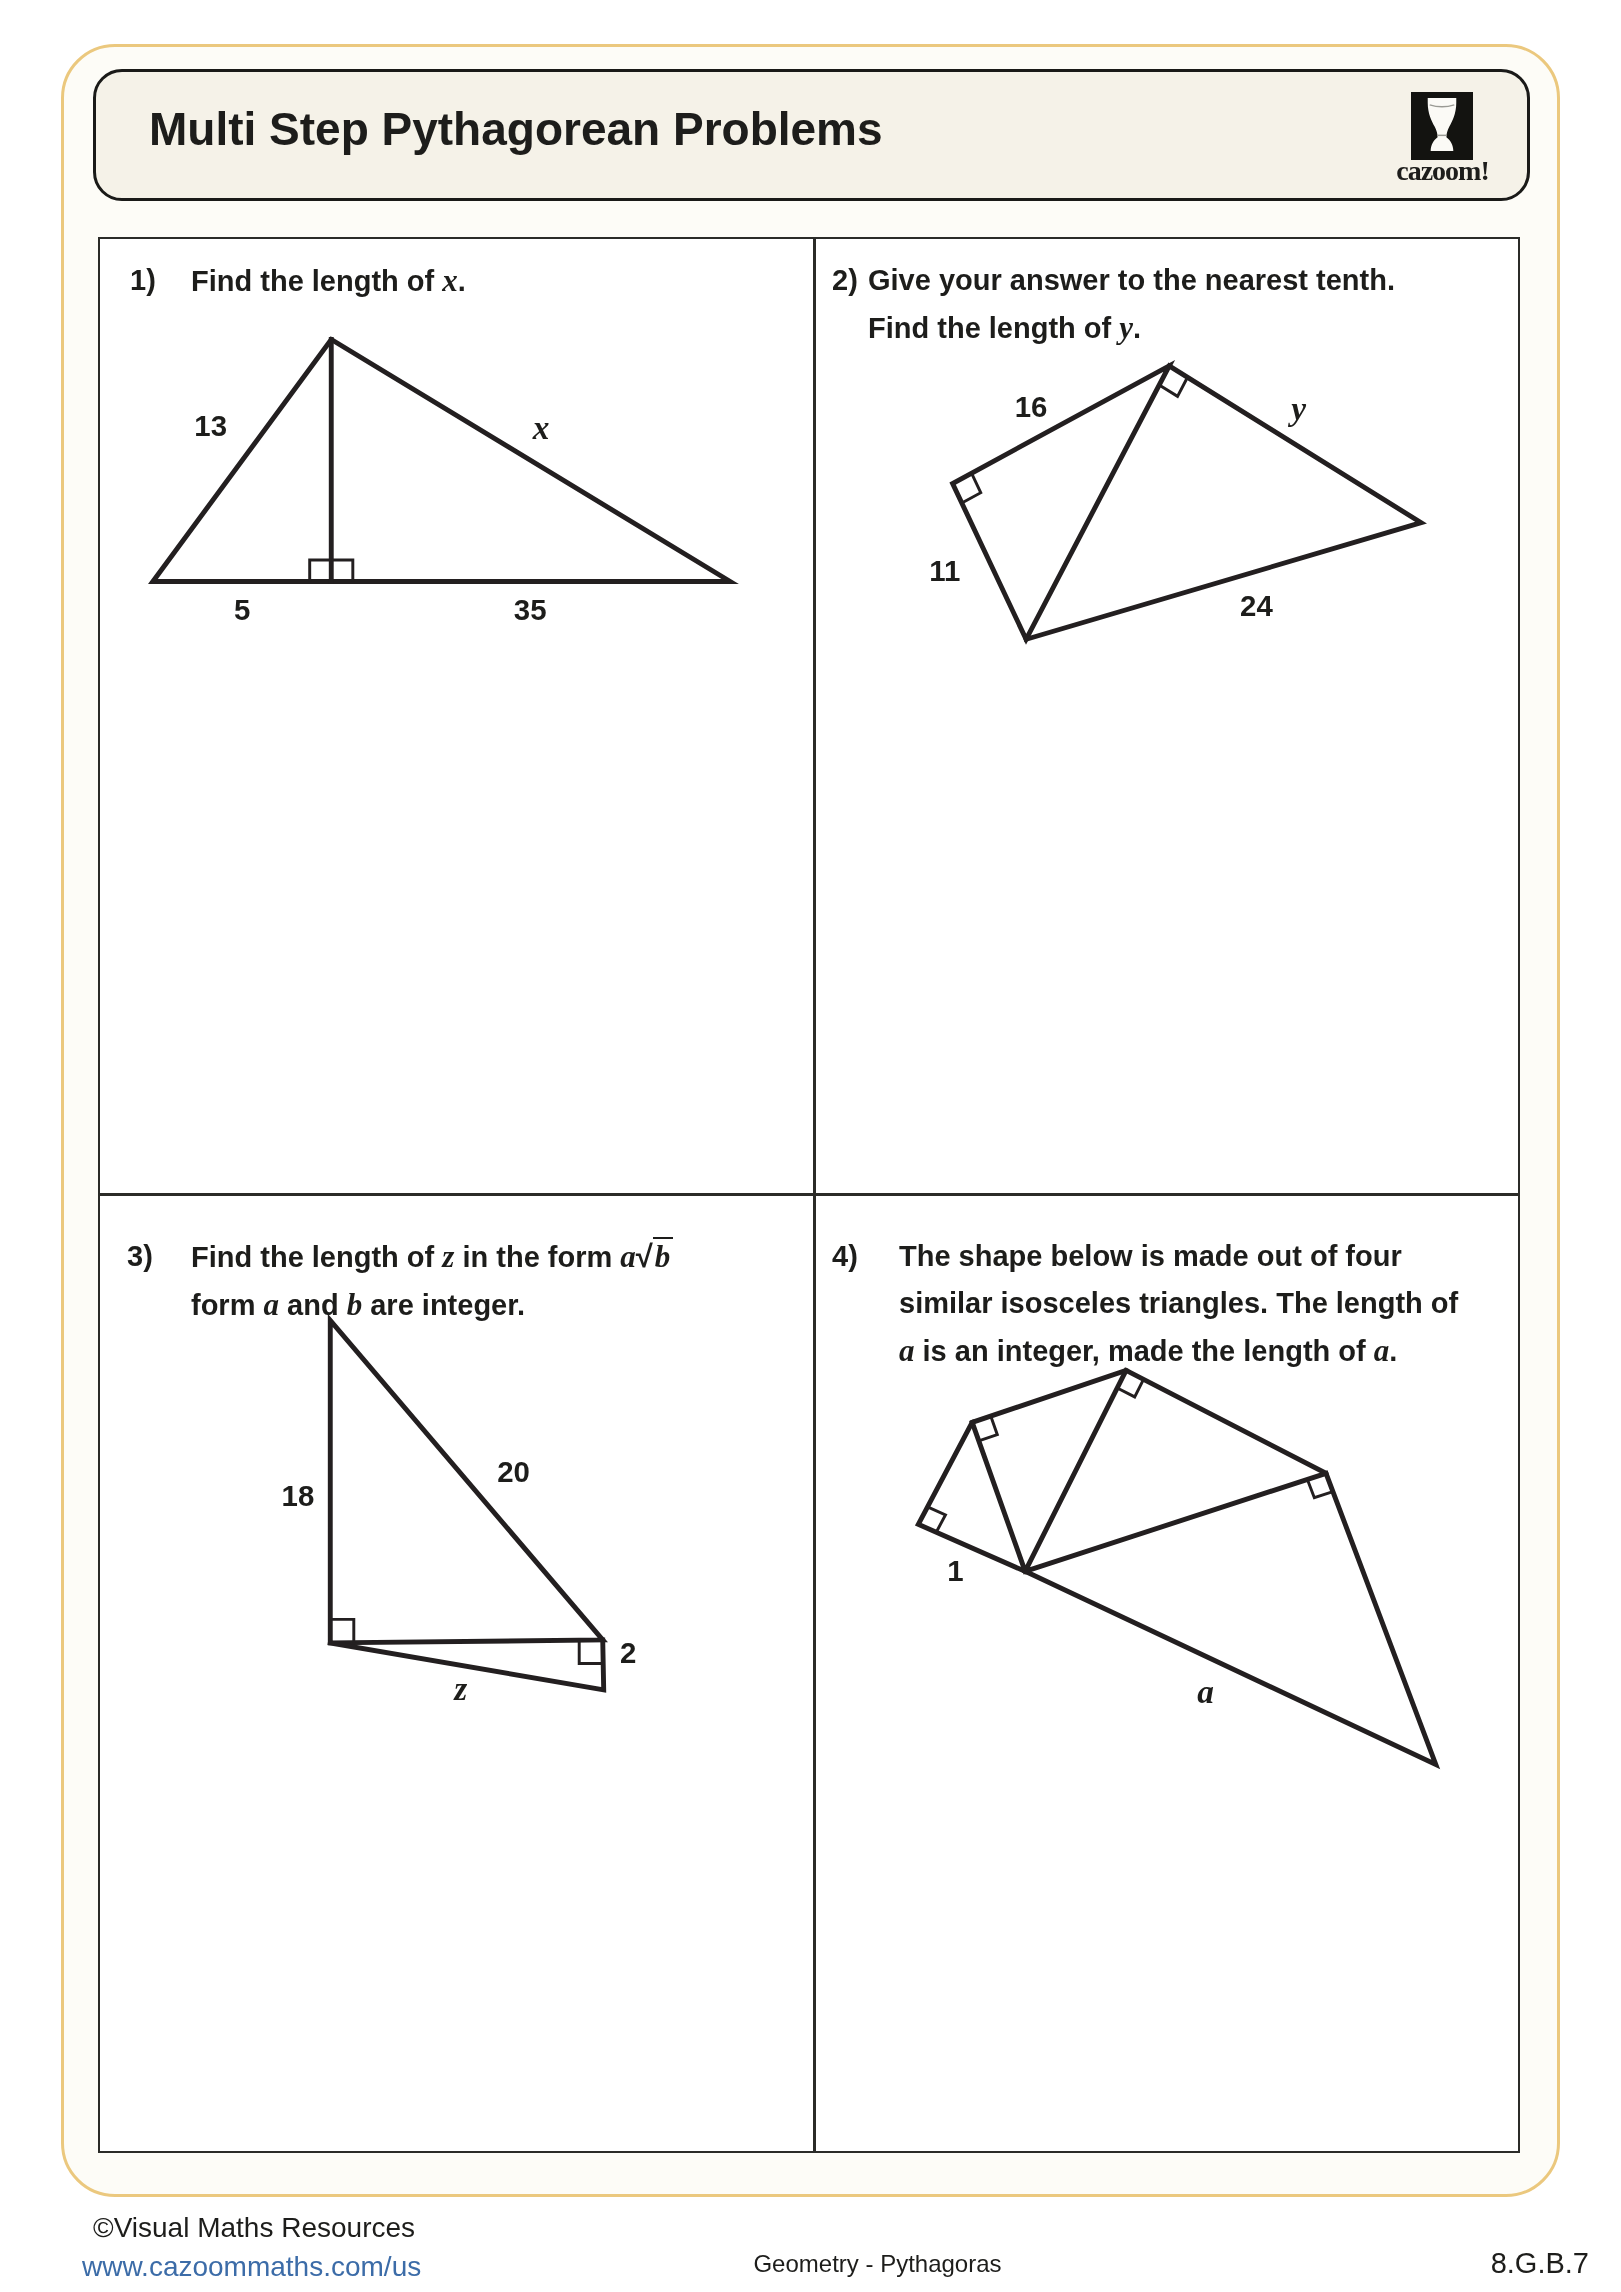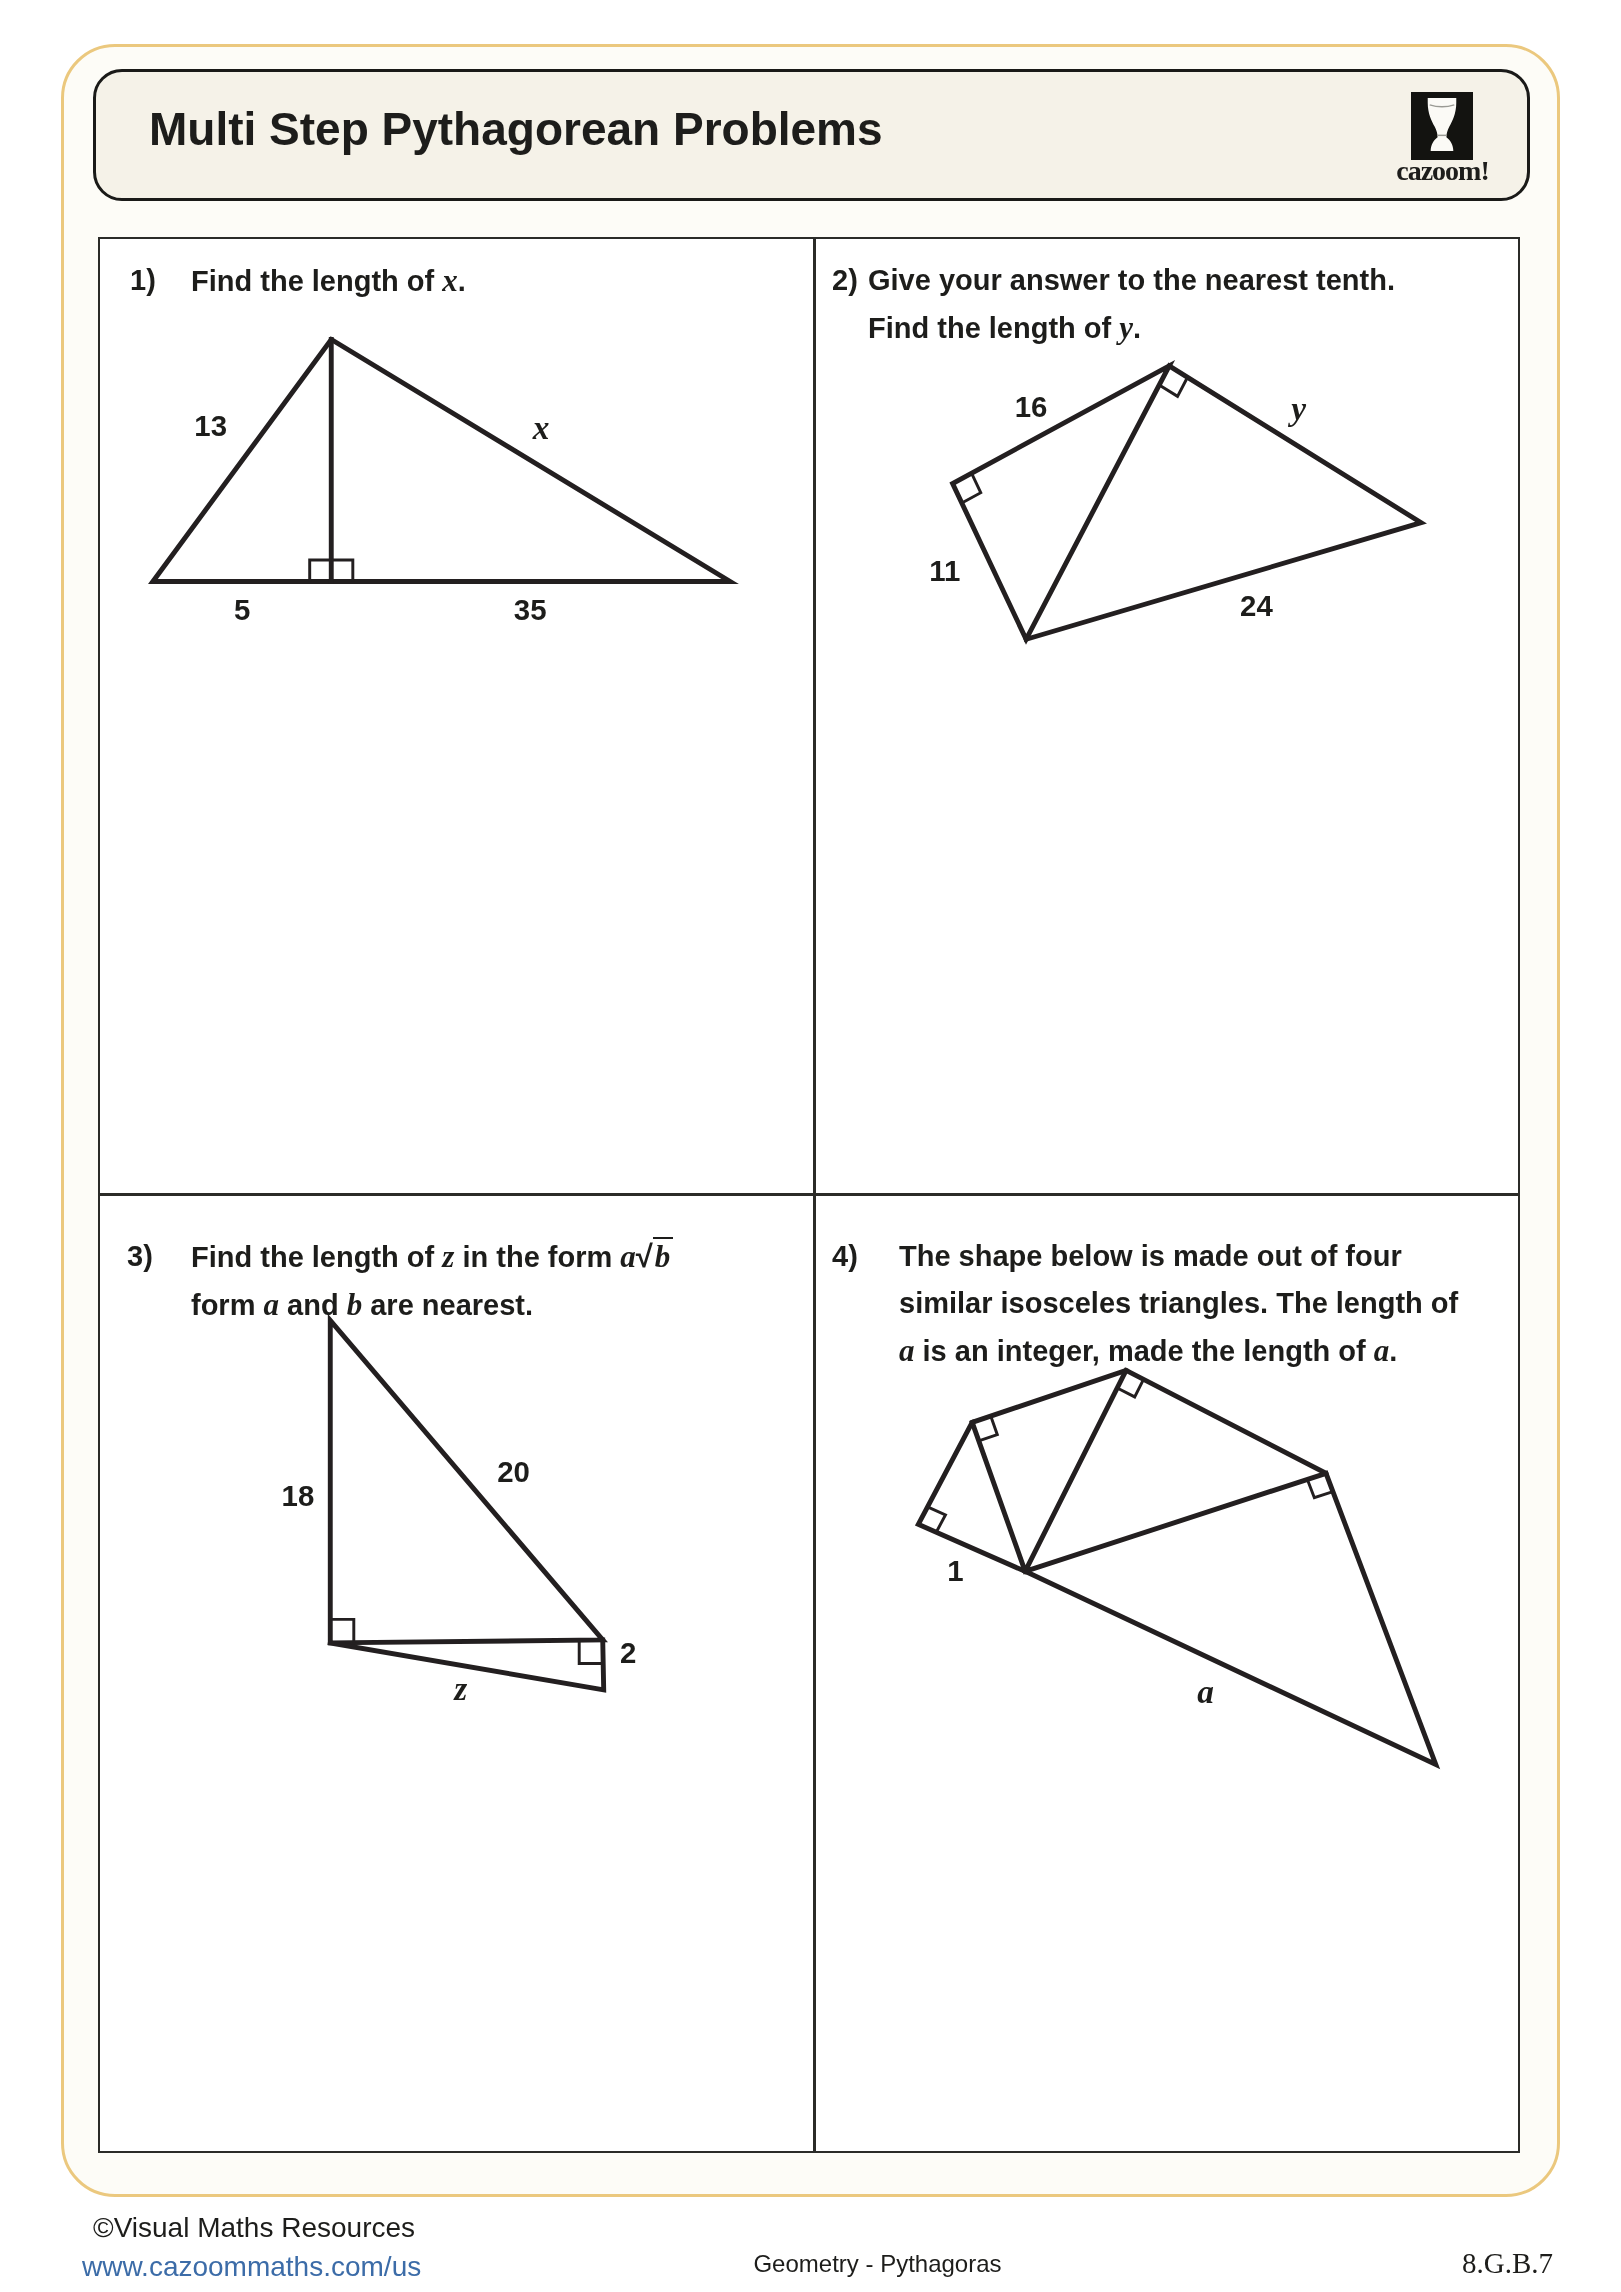--- a/index.html
+++ b/index.html
@@ -74,21 +74,21 @@
 
   <div class="pnum" style="left:832px;top:257px;">2)</div>
   <div class="ptext" style="left:868px;top:257px;">
     <div class="pline">Give your answer to the nearest tenth.</div>
     <div class="pline"><span>Find the length of </span><span class="mvar">y</span><span>.</span></div>
   </div>
 
   <div class="pnum" style="left:127px;top:1233px;">3)</div>
   <div class="ptext" style="left:191px;top:1233px;">
     <div class="pline"><span>Find the length of </span><span class="mvar">z</span><span> in the form </span><span class="mvar">a</span><span class="sqrt-sign">√</span><span class="mvar radicand">b</span></div>
-    <div class="pline"><span>form </span><span class="mvar">a</span><span> and </span><span class="mvar">b</span><span> are nearest.</span></div>
+    <div class="pline"><span>form </span><span class="mvar">a</span><span> and </span><span class="mvar">b</span><span> are integer.</span></div>
   </div>
 
   <div class="pnum" style="left:832px;top:1233px;">4)</div>
   <div class="ptext" style="left:899px;top:1233px;">
     <div class="pline">The shape below is made out of four</div>
     <div class="pline">similar isosceles triangles. The length of</div>
     <div class="pline"><span class="mvar">a</span><span> is an integer, made the length of </span><span class="mvar">a</span><span>.</span></div>
   </div>
 
   <svg class="figs" width="1621" height="2293" viewBox="0 0 1654 2339">
@@ -134,16 +134,16 @@
       <path class="amark" d="M1166.8 1407.2 L1157.8 1425 L1140 1415.9"></path>
       <path class="amark" d="M1360.1 1521.7 L1341.1 1527.9 L1334 1509.2"></path>
       <text class="nlab" x="975" y="1613">1</text>
       <text class="vlab" x="1230" y="1737">a</text>
     </g>
   </svg>
 
   <div class="foot" style="left:54px;top:2211px;position:absolute;">©Visual Maths Resources</div>
   <a class="foot foot-link" href="#" style="left:43px;top:2250px;position:absolute;">www.cazoommaths.com/us</a>
   <div class="foot" style="left:608px;top:2247px;width:461px;text-align:center;position:absolute;font-size:24px;">Geometry - Pythagoras</div>
-  <div class="foot" style="left:1336px;top:2247px;width:178px;text-align:right;position:absolute;font-size:29px;font-family:Liberation Serif, serif;">8.G.B.7</div>
+  <div class="foot" style="left:1372px;top:2247px;width:178px;text-align:right;position:absolute;font-size:29px;">8.G.B.7</div>
 
 </div>
 
 
 </body></html>

